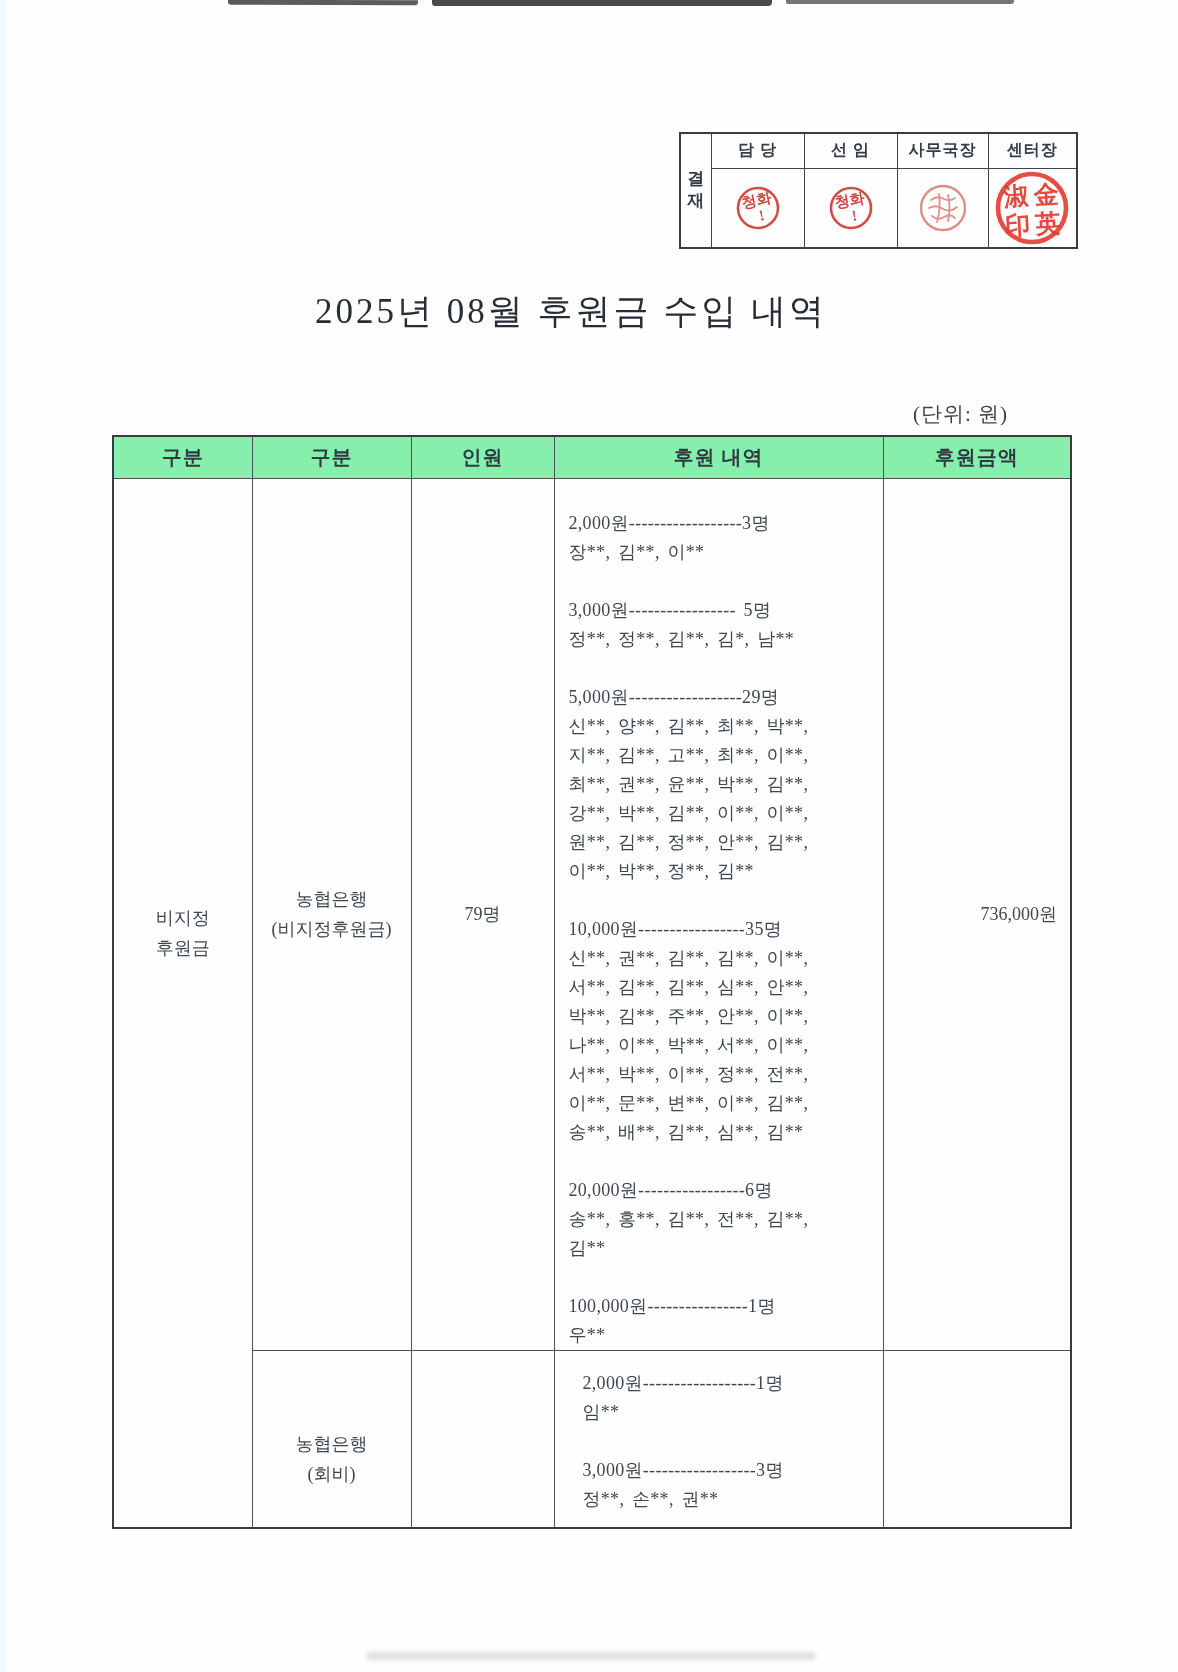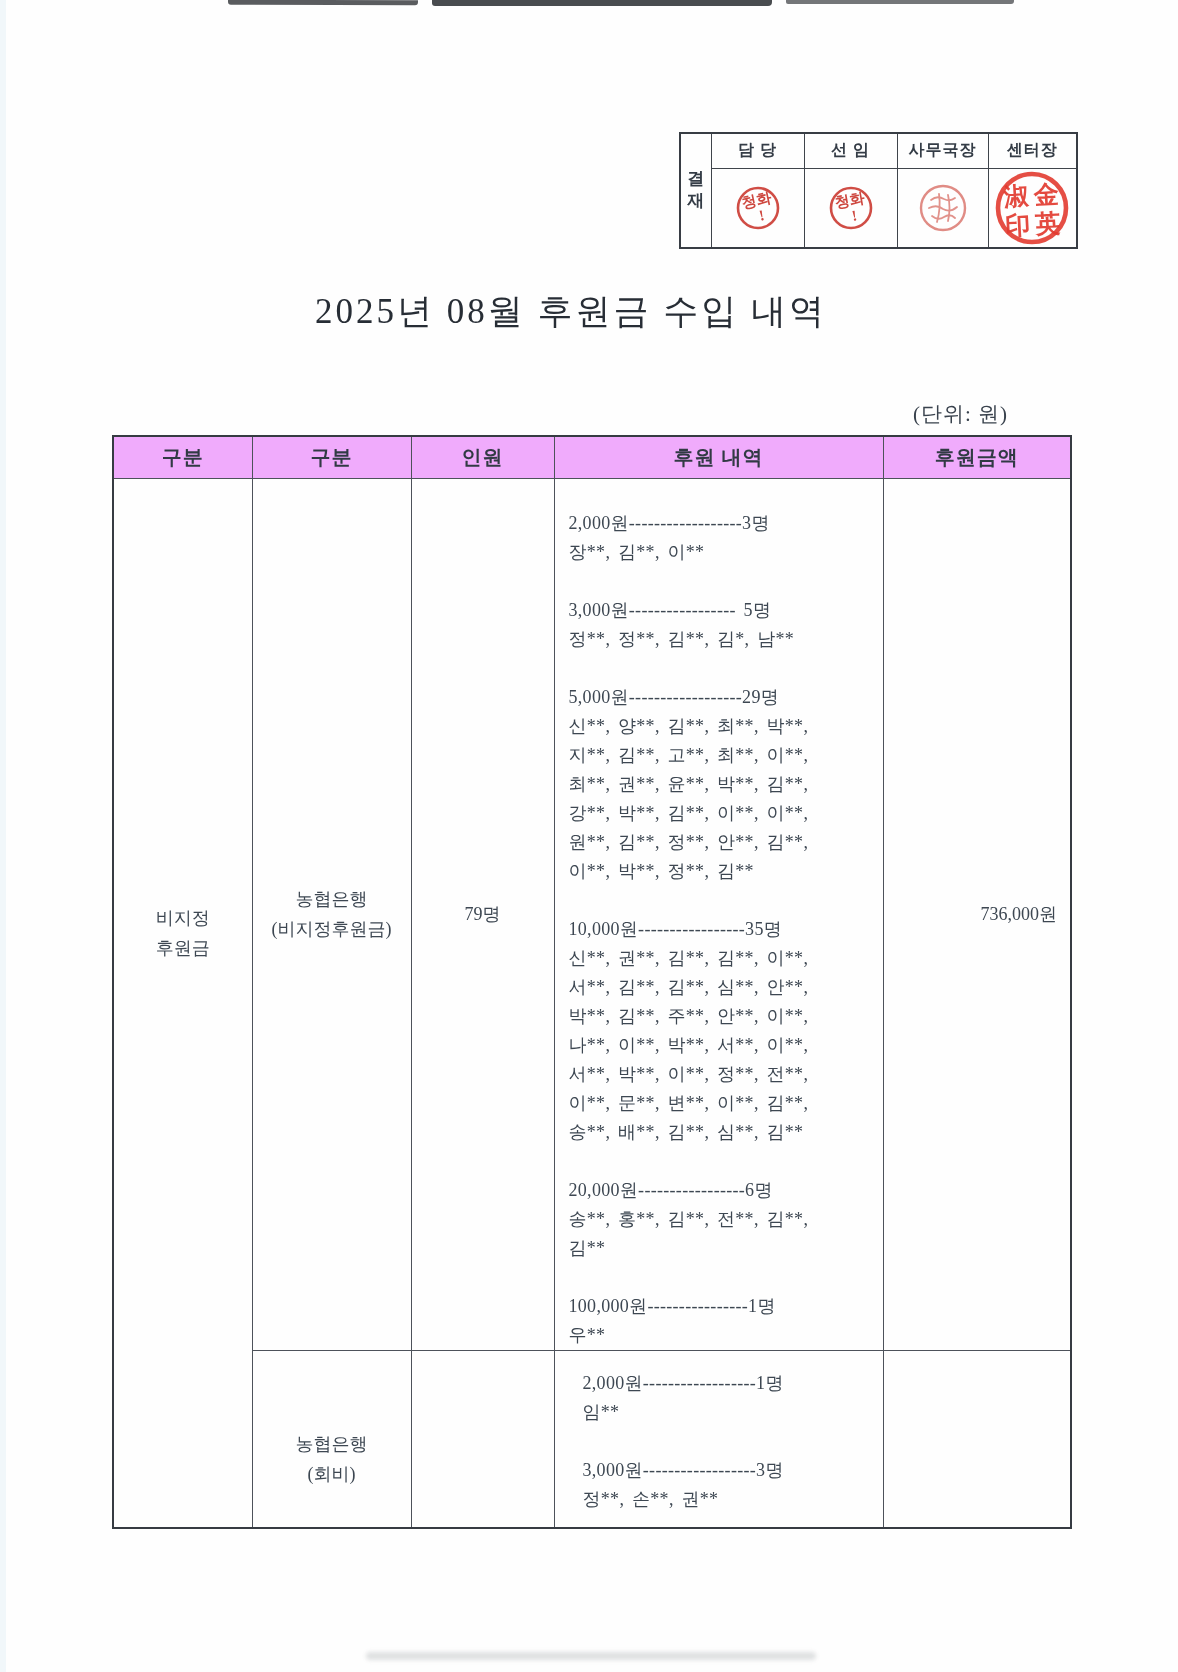--- a/index.html
+++ b/index.html
@@ -44,21 +44,21 @@
   }
 
   
   .donation {
     position:absolute; left:112px; top:435px; width:958px;
     border-collapse:collapse; table-layout:fixed;
     border:2px solid #363b42;
   }
   .donation th, .donation td { border:1px solid #4d525a; }
   .donation thead th {
-    height:42px; background:#f0abfc; font-size:20px; font-weight:700;
+    height:42px; background:#86efac; font-size:20px; font-weight:700;
     color:#313a44; text-align:center; vertical-align:middle; letter-spacing:1px;
   }
   .donation td { font-size:18px; color:#3d4752; vertical-align:middle; }
   .row-main  { height:871px; }
   .row-sub   { height:178px; }
   .cell-center { text-align:center; }
   .two-line { white-space:pre-line; line-height:30px; text-align:center; }
   .cat-cell { padding-bottom:140px;margin-left:12px; }
   .sub-bank { padding-top:40px; }
   .detail-cell { vertical-align:top; }

